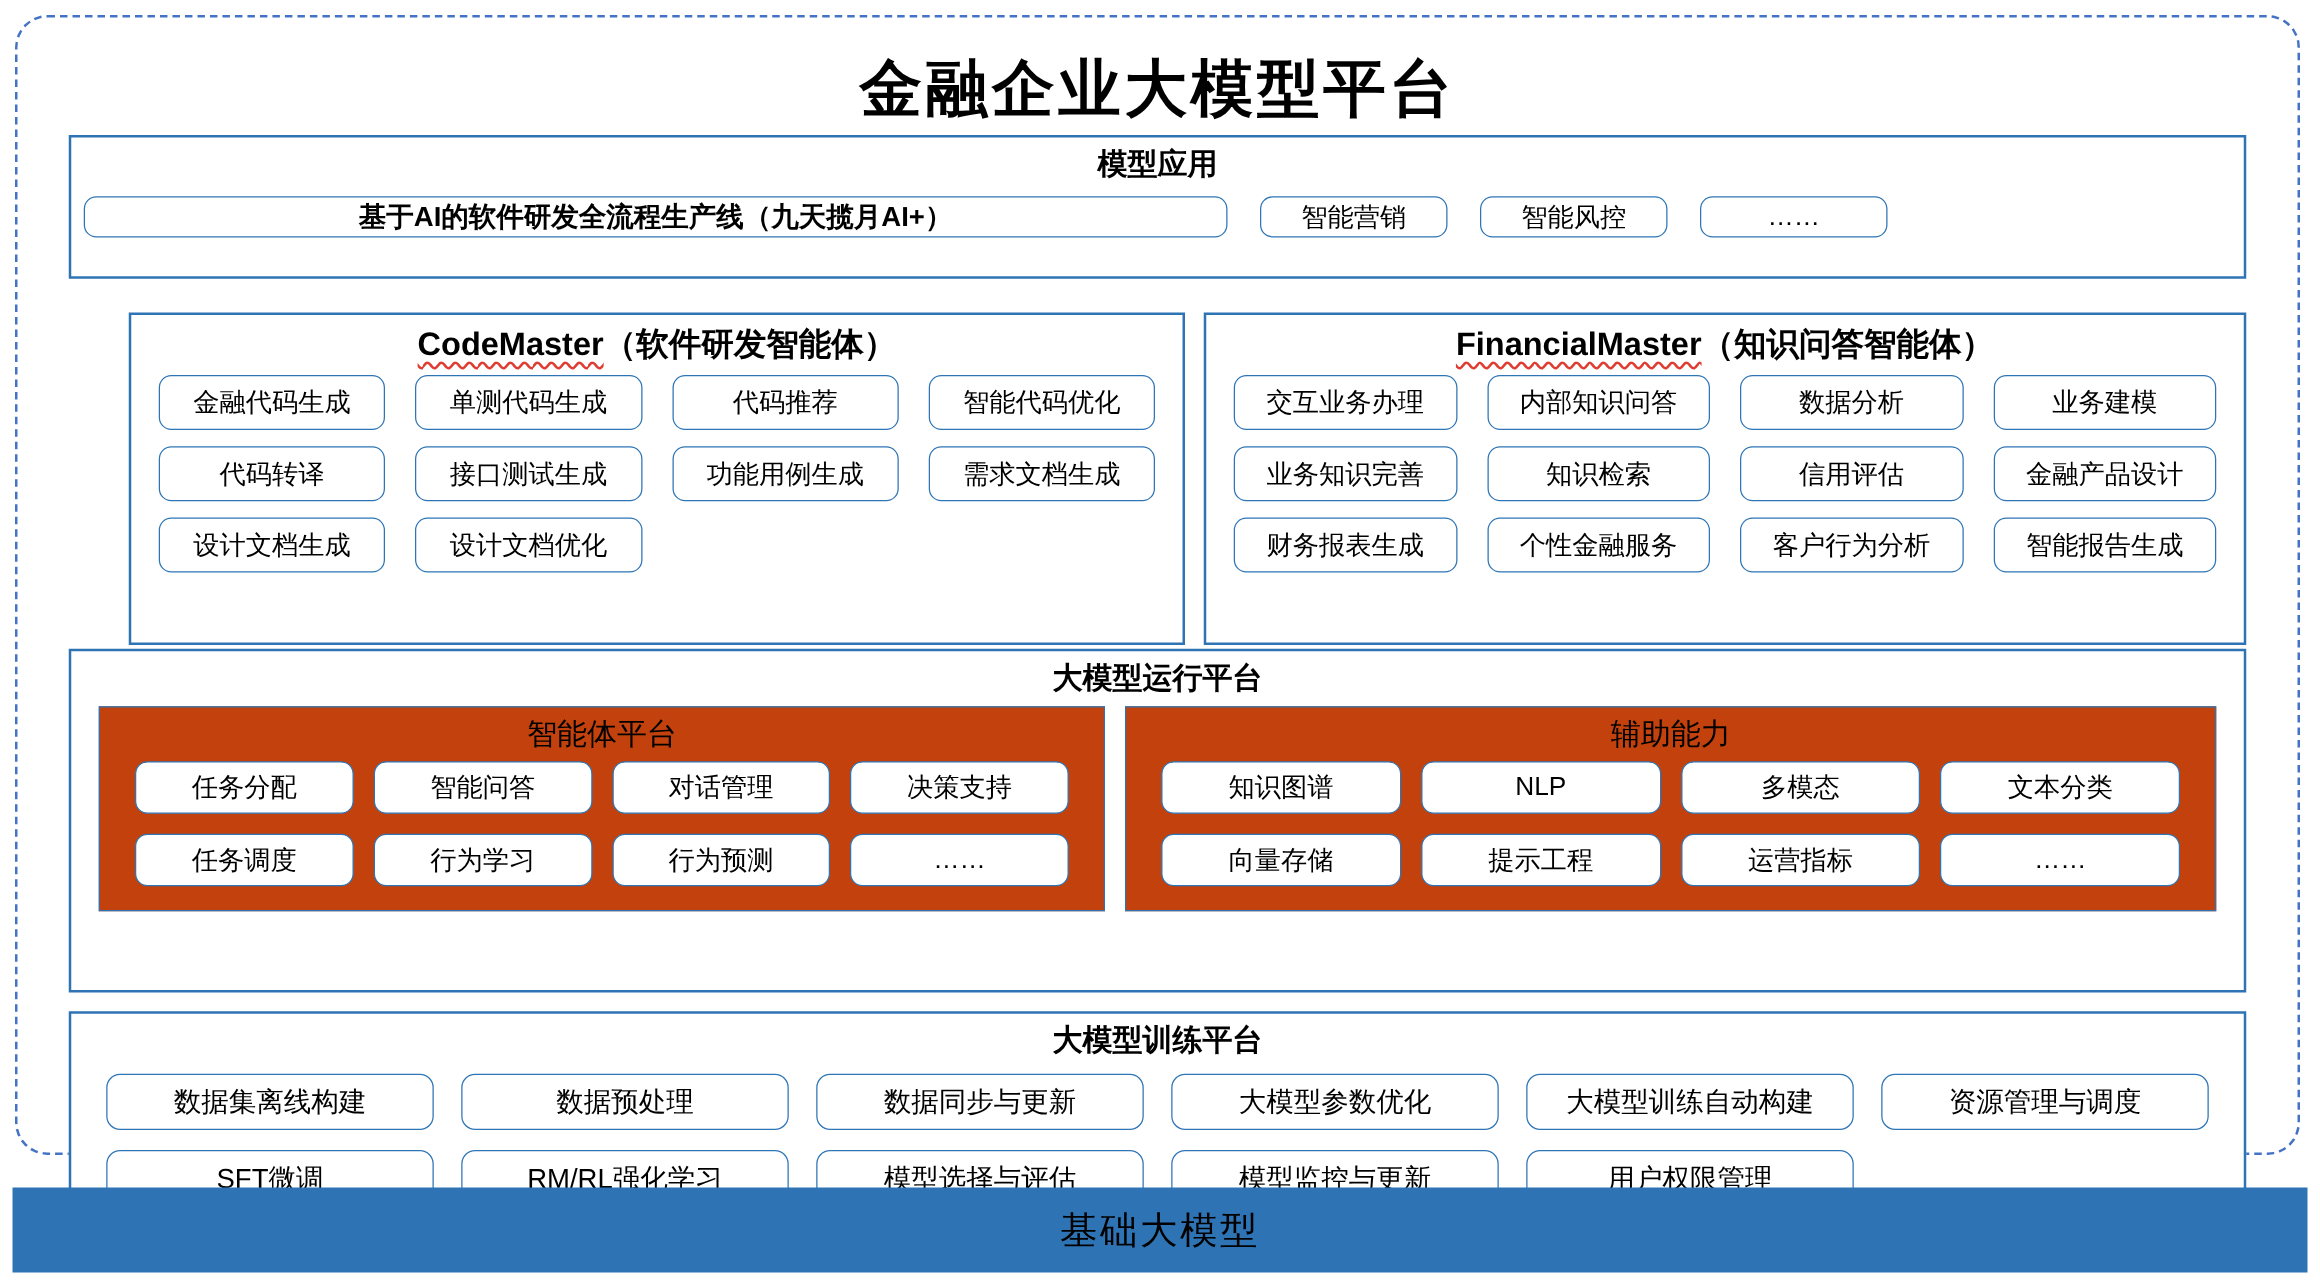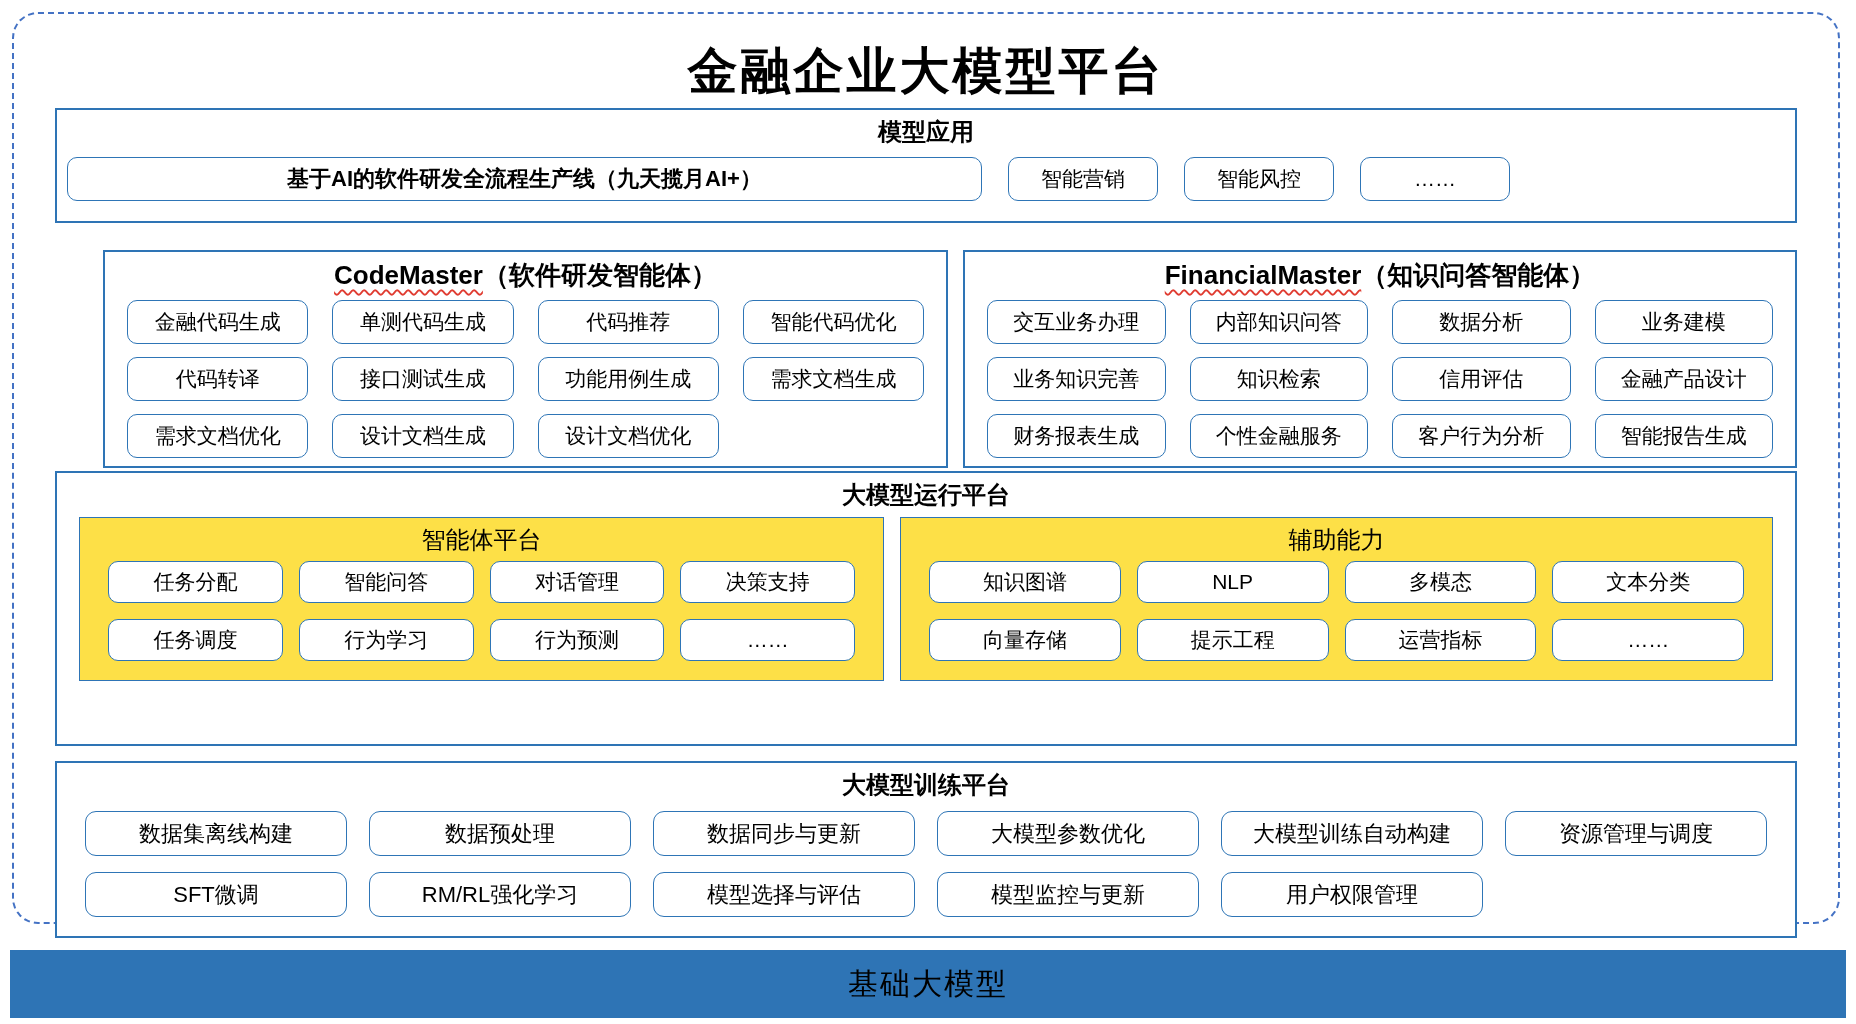--- a/index.html
+++ b/index.html
@@ -28,25 +28,25 @@
     padding-top:10px;
   }
   .item-box{
     border:1.5px solid #2E75B6;border-radius:10px;
     display:flex;align-items:center;justify-content:center;
     font-size:21px;background:#fff;box-sizing:border-box;
     white-space:nowrap;
   }
   
   .sec-model-app{margin-top:4px;height:115px;}
-  .app-row{display:flex;gap:26px;margin-top:13px;padding:0 10px;height:44px;}
+  .app-row{display:flex;gap:26px;margin-top:13px;padding:0 10px;height:33px;}
   .app-main-box{flex:0 0 915px;font-weight:bold;font-size:22px;}
   .app-small-box{flex:0 0 150px;}
   
-  .agents-row{margin:27px 41px 0;display:flex;gap:15px;height:218px;padding-left:48px;}
+  .agents-row{margin:27px 41px 0;display:flex;gap:15px;height:266px;padding-left:48px;}
   .panel{
     border:2px solid #2E74B5;box-sizing:border-box;background:#fff;
   }
   .panel-codemaster{flex:0 0 845px;}
   .panel-financialmaster{flex:1;}
   .panel-title{
     text-align:center;font-size:26px;font-weight:bold;line-height:1;
     padding-top:10px;
   }
   .squiggle{
@@ -58,21 +58,21 @@
   }
   .grid-4{
     display:grid;grid-template-columns:repeat(4,1fr);
     grid-auto-rows:44px;column-gap:24px;row-gap:13px;
     padding:12px 22px 0;
   }
   
   .sec-runtime{margin-top:3px;height:275px;}
   .runtime-panels{display:flex;gap:16px;margin-top:10px;padding:0 22px;height:164px;}
   .sub-panel{
-    border:1.5px solid #2E74B5;box-sizing:border-box;background:#fde047;
+    border:1.5px solid #2E74B5;box-sizing:border-box;background:#c2410c;
   }
   .sub-agent{flex:0 0 805px;}
   .sub-aux{flex:1;}
   .sub-title{
     text-align:center;font-size:24px;font-weight:normal;line-height:1;
     padding-top:10px;
   }
   .sub-grid{
     display:grid;grid-template-columns:repeat(4,1fr);
     grid-auto-rows:42px;column-gap:26px;row-gap:13px;
@@ -117,21 +117,20 @@
       <div class="panel-title"><span class="squiggle">CodeMaster</span><span>（软件研发智能体）</span></div>
       <div class="grid-4">
         <div class="item-box">金融代码生成</div>
         <div class="item-box">单测代码生成</div>
         <div class="item-box">代码推荐</div>
         <div class="item-box">智能代码优化</div>
         <div class="item-box">代码转译</div>
         <div class="item-box">接口测试生成</div>
         <div class="item-box">功能用例生成</div>
         <div class="item-box">需求文档生成</div>
-        <div class="item-box">需求文档优化</div>
         <div class="item-box">设计文档生成</div>
         <div class="item-box">设计文档优化</div>
       </div>
     </div>
 
     <div class="panel panel-financialmaster">
       <div class="panel-title"><span class="squiggle">FinancialMaster</span><span>（知识问答智能体）</span></div>
       <div class="grid-4">
         <div class="item-box">交互业务办理</div>
         <div class="item-box">内部知识问答</div>

